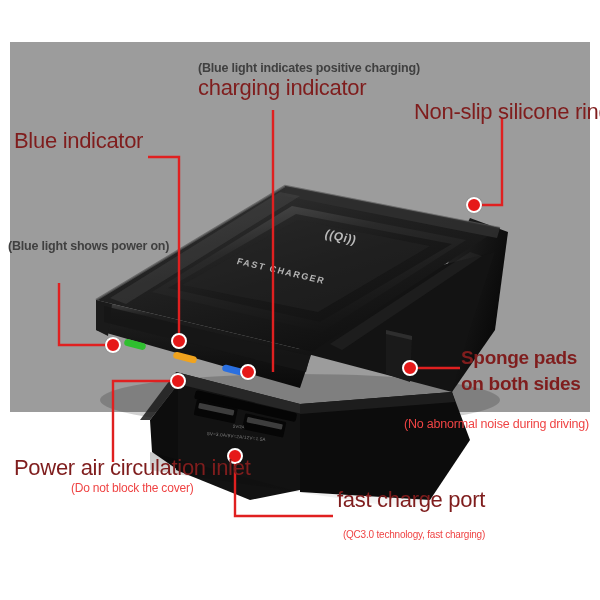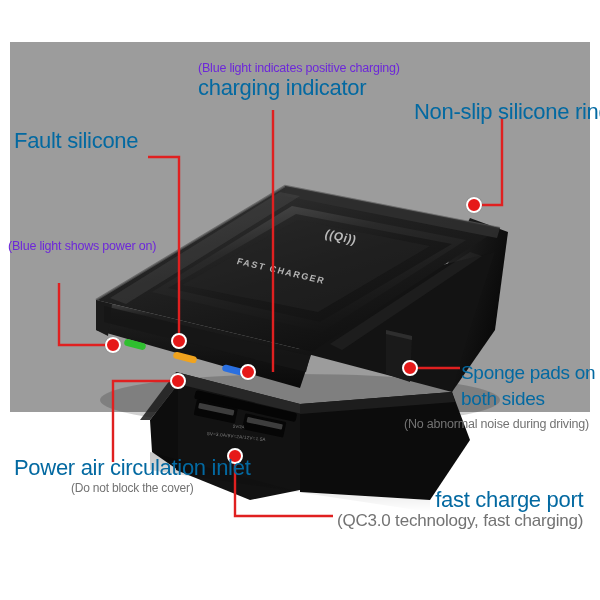--- a/index.html
+++ b/index.html
@@ -37,39 +37,39 @@
 
   
   .label {
     position: absolute;
     white-space: nowrap;
     line-height: 1.05;
   }
   .label .main {
     display: block;
     font-size: 22px;
-    color: #0369a1;
+    color: #7f1d1d;
     letter-spacing: -0.3px;
   }
   .label .sub {
     display: block;
     font-size: 12.5px;
     letter-spacing: -0.2px;
   }
-  .sub.on-gray { color: #6d28d9; }
-  .sub.on-white { color: #737373; }
+  .sub.on-gray { color: #404040; font-weight: bold; }
+  .sub.on-white { color: #ef4444; }
 
   .label.two-line .main { margin-top: 1px; }
 
   
   #lbl-fault      { left: 14px;  top: 128px; }
   #lbl-power      { left: 8px;   top: 240px; }
   #lbl-charging   { left: 198px; top: 62px;  text-align: left; }
   #lbl-nonslip    { left: 414px; top: 100px; }
-  #lbl-sponge     { left: 461px; top: 360px; white-space: normal; width: 135px; }
+  #lbl-sponge     { left: 461px; top: 345px; white-space: normal; width: 135px; font-weight: bold; }
   #lbl-sponge .main { font-size: 19px; line-height: 1.35; }
   #lbl-coldair    { left: 14px;  top: 455px; }
   #lbl-fastport   { left: 337px; top: 487px; text-align: right; }
 
   #lbl-sponge-noise { left: 404px; top: 418px; }
 
   .label.sponge-stack { text-align: left; }
 
   
   .lines {
@@ -264,21 +264,21 @@
 
   <div class="dot" style="left:113px; top:345px;"></div>
   <div class="dot" style="left:179px; top:341px;"></div>
   <div class="dot" style="left:248px; top:372px;"></div>
   <div class="dot" style="left:474px; top:205px;"></div>
   <div class="dot" style="left:410px; top:368px;"></div>
   <div class="dot" style="left:178px; top:381px;"></div>
   <div class="dot" style="left:235px; top:456px;"></div>
 
   <div class="label two-line" id="lbl-fault">
-    <span class="main">Fault silicone</span>
+    <span class="main">Blue indicator</span>
   </div>
 
   <div class="label two-line" id="lbl-power">
     <span class="sub on-gray">(Blue light shows power on)</span>
   </div>
 
   <div class="label two-line" id="lbl-charging">
     <span class="sub on-gray">(Blue light indicates positive charging)</span>
     <span class="main">charging indicator</span>
   </div>
@@ -295,16 +295,16 @@
     <span class="sub on-white">(No abnormal noise during driving)</span>
   </div>
 
   <div class="label two-line" id="lbl-coldair">
     <span class="main">Power air circulation inlet</span>
     <span class="sub on-white" style="font-size:12px; text-align:center; display:block; margin-top:3px;">(Do not block the cover)</span>
   </div>
 
   <div class="label two-line" id="lbl-fastport">
     <span class="main">fast charge port</span>
-    <span class="sub on-white" style="font-size:17px; margin-top:1px;">(QC3.0 technology, fast charging)</span>
+    <span class="sub on-white" style="font-size:10px; margin-top:19px;">(QC3.0 technology, fast charging)</span>
   </div>
 
 </div>
 
 </body></html>

